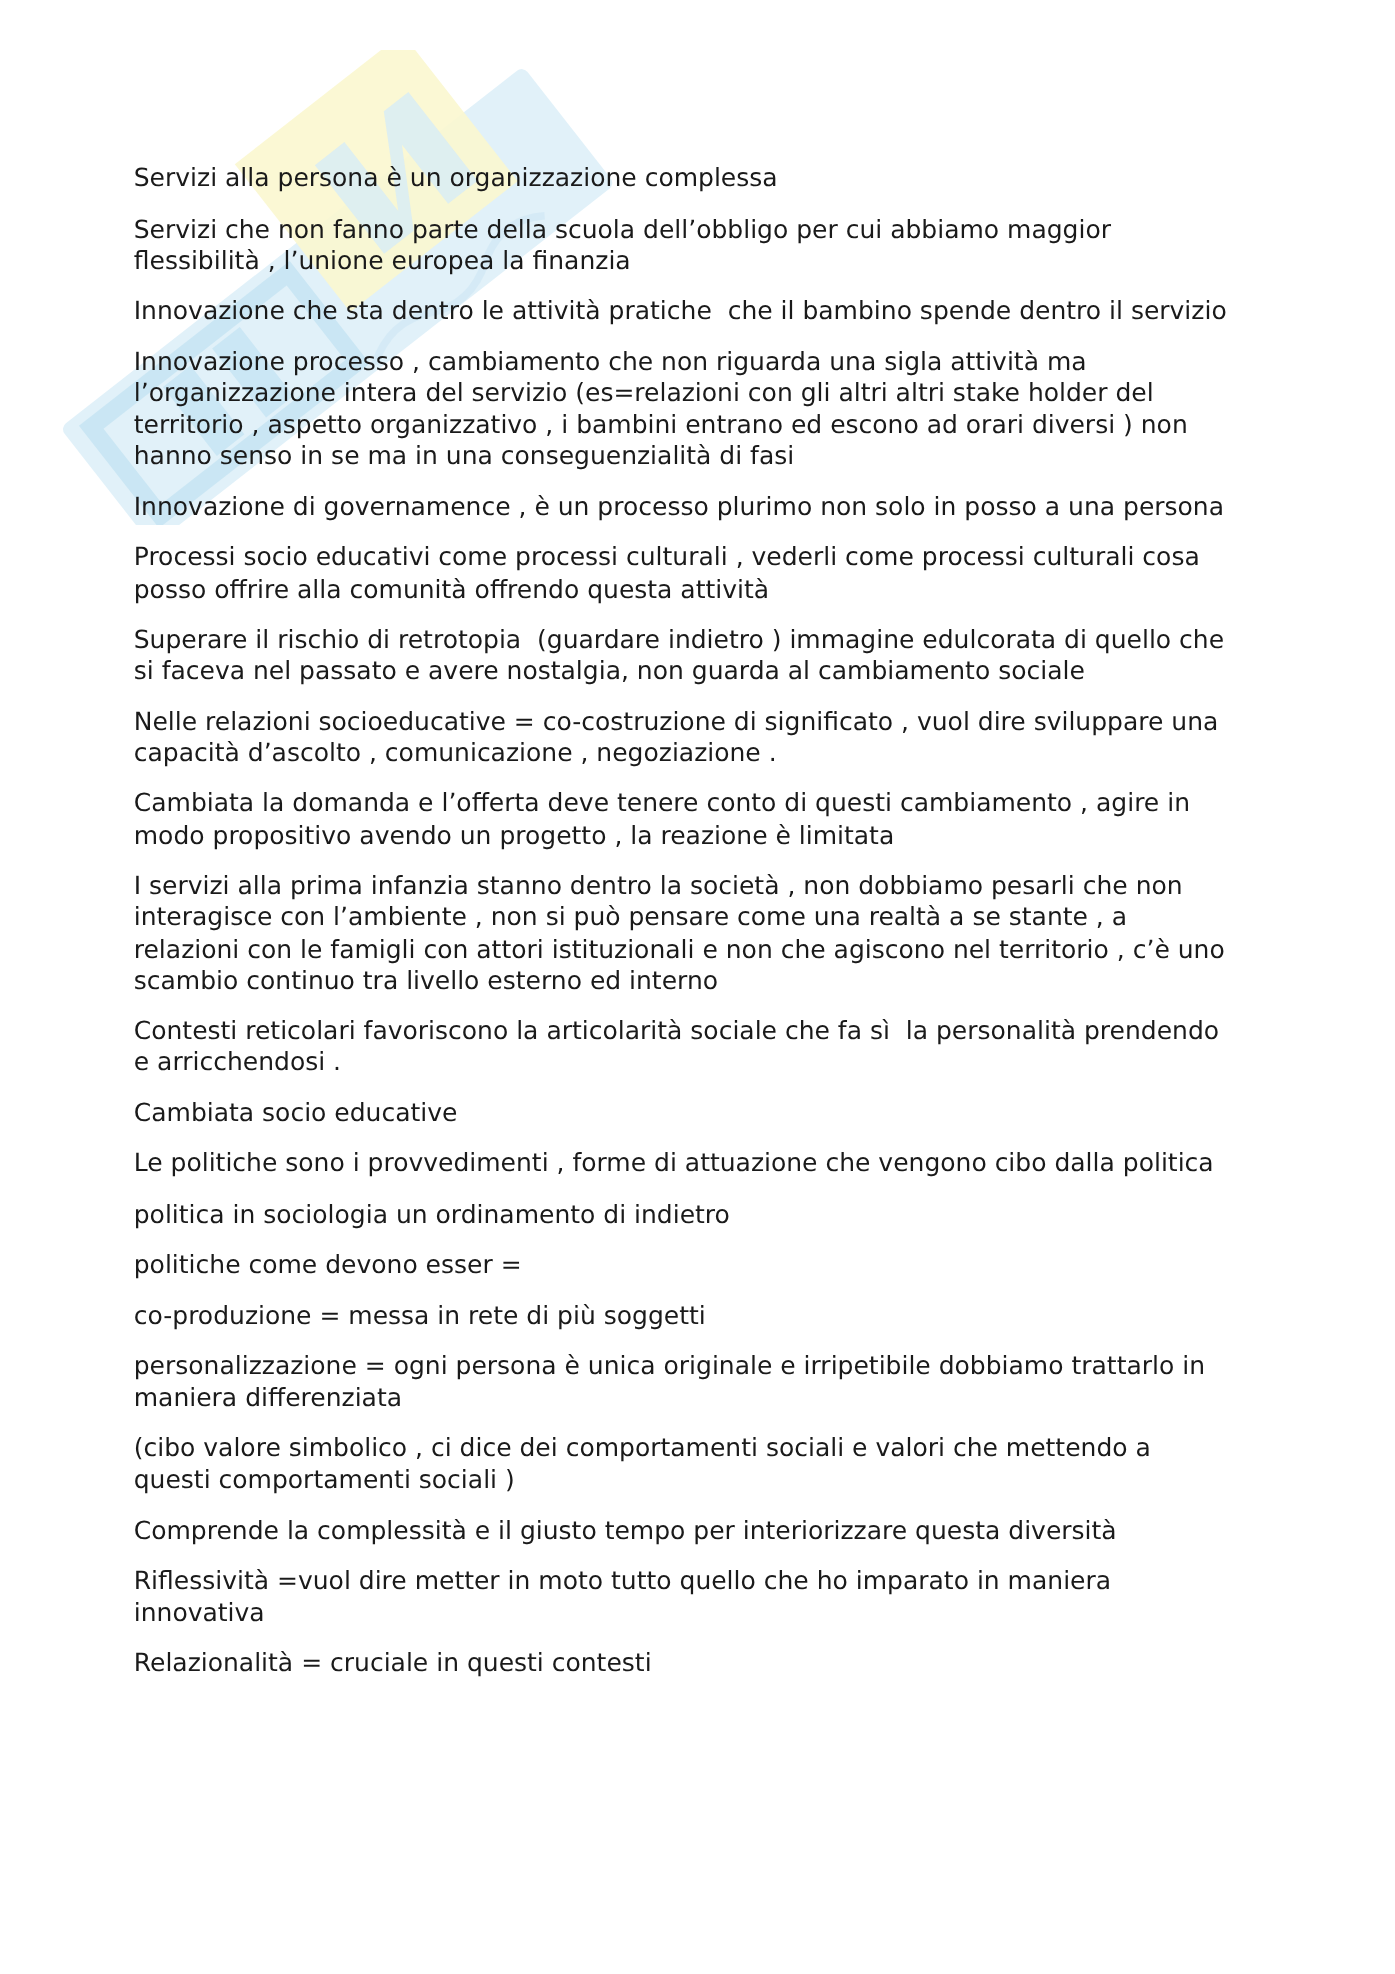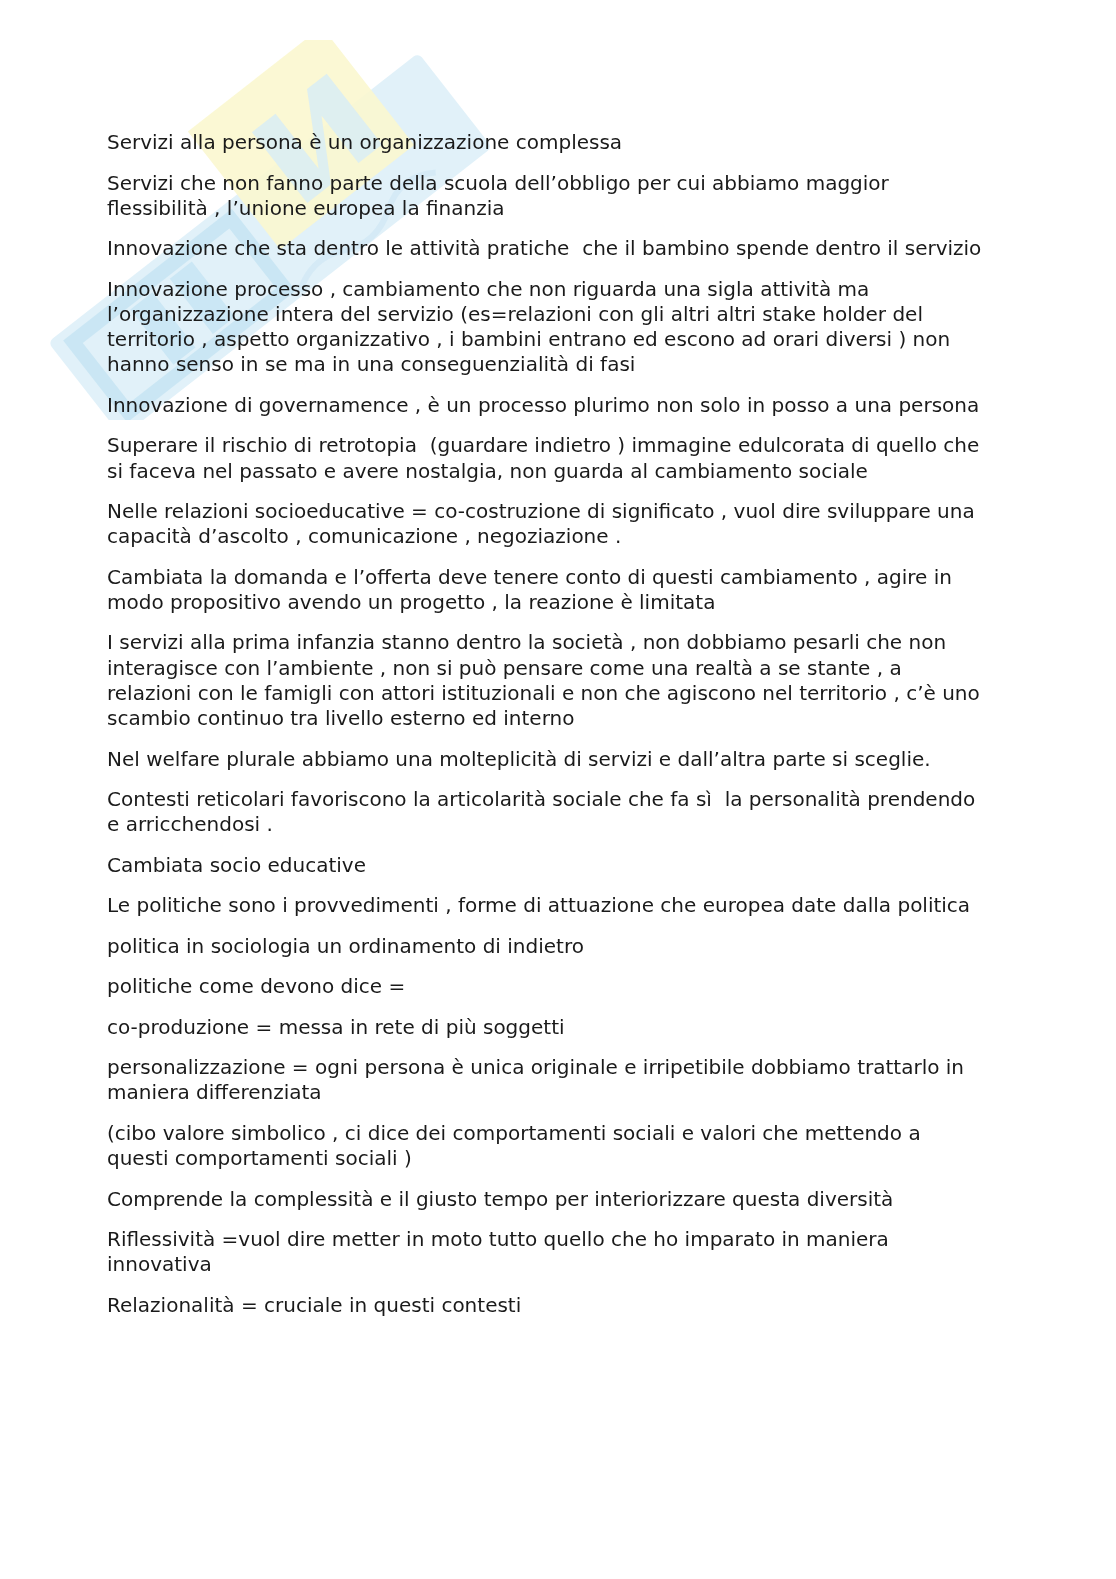--- a/index.html
+++ b/index.html
@@ -68,37 +68,38 @@
   <div class="content">
     <p class="para">Servizi alla persona è un organizzazione complessa</p>
     <p class="para">Servizi che non fanno parte della scuola dell’obbligo per cui abbiamo maggior
 flessibilità , l’unione europea la finanzia</p>
     <p class="para">Innovazione che sta dentro le attività pratiche  che il bambino spende dentro il servizio</p>
     <p class="para">Innovazione processo , cambiamento che non riguarda una sigla attività ma
 l’organizzazione intera del servizio (es=relazioni con gli altri altri stake holder del
 territorio , aspetto organizzativo , i bambini entrano ed escono ad orari diversi ) non
 hanno senso in se ma in una conseguenzialità di fasi</p>
     <p class="para">Innovazione di governamence , è un processo plurimo non solo in posso a una persona</p>
+    <p class="para">Processi socio educativi come processi culturali , vederli come processi culturali cosa
+posso offrire alla comunità offrendo questa attività</p>
     <p class="para">Superare il rischio di retrotopia  (guardare indietro ) immagine edulcorata di quello che
 si faceva nel passato e avere nostalgia, non guarda al cambiamento sociale</p>
     <p class="para">Nelle relazioni socioeducative = co-costruzione di significato , vuol dire sviluppare una
 capacità d’ascolto , comunicazione , negoziazione .</p>
     <p class="para">Cambiata la domanda e l’offerta deve tenere conto di questi cambiamento , agire in
 modo propositivo avendo un progetto , la reazione è limitata</p>
     <p class="para">I servizi alla prima infanzia stanno dentro la società , non dobbiamo pesarli che non
 interagisce con l’ambiente , non si può pensare come una realtà a se stante , a
 relazioni con le famigli con attori istituzionali e non che agiscono nel territorio , c’è uno
 scambio continuo tra livello esterno ed interno</p>
-    <p class="para">Nel welfare plurale abbiamo una molteplicità di servizi e dall’altra parte si sceglie.</p>
     <p class="para">Contesti reticolari favoriscono la articolarità sociale che fa sì  la personalità prendendo
 e arricchendosi .</p>
     <p class="para">Cambiata socio educative</p>
-    <p class="para">Le politiche sono i provvedimenti , forme di attuazione che europea date dalla politica</p>
+    <p class="para">Le politiche sono i provvedimenti , forme di attuazione che vengono cibo dalla politica</p>
     <p class="para">politica in sociologia un ordinamento di indietro</p>
-    <p class="para">politiche come devono dice =</p>
+    <p class="para">politiche come devono esser =</p>
     <p class="para">co-produzione = messa in rete di più soggetti</p>
     <p class="para">personalizzazione = ogni persona è unica originale e irripetibile dobbiamo trattarlo in
 maniera differenziata</p>
     <p class="para">(cibo valore simbolico , ci dice dei comportamenti sociali e valori che mettendo a
 questi comportamenti sociali )</p>
     <p class="para">Comprende la complessità e il giusto tempo per interiorizzare questa diversità</p>
     <p class="para">Riflessività =vuol dire metter in moto tutto quello che ho imparato in maniera
 innovativa</p>
     <p class="para">Relazionalità = cruciale in questi contesti</p>
   </div>

